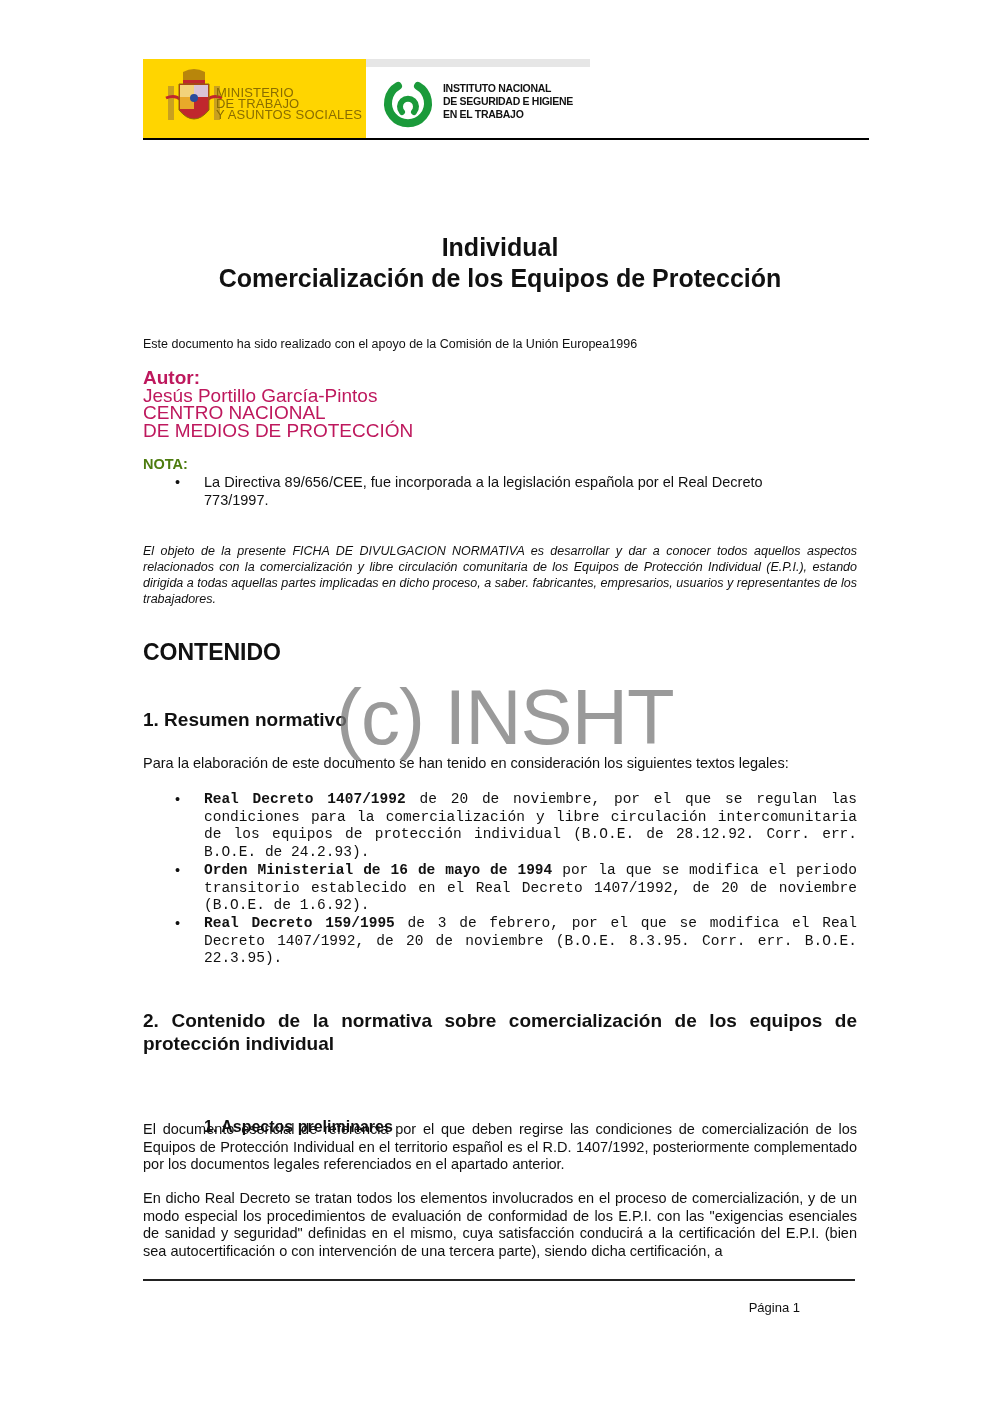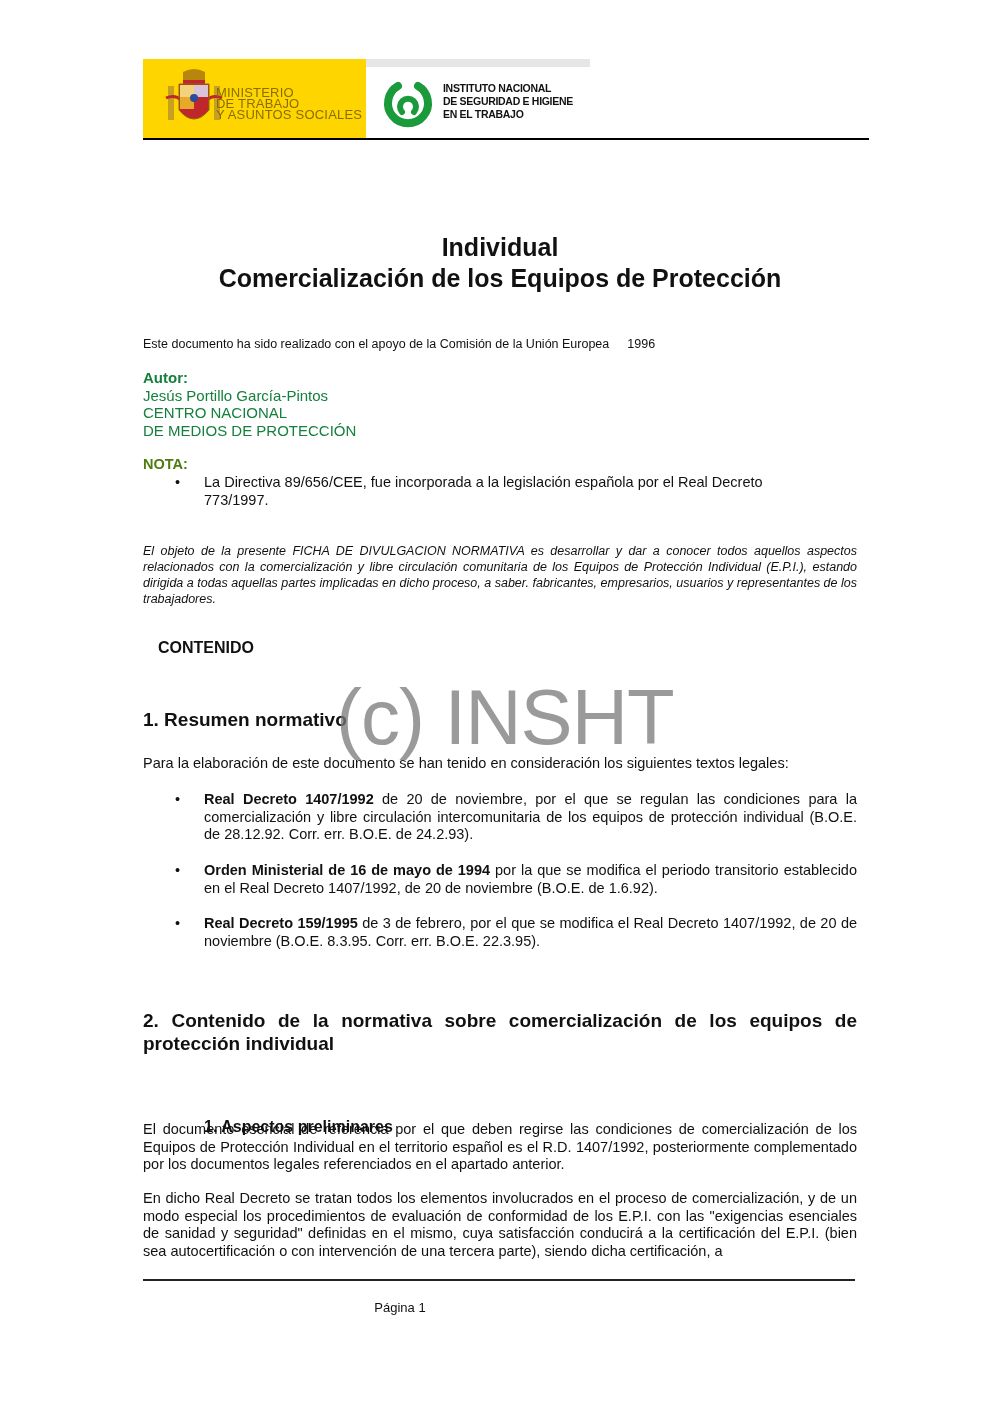--- a/index.html
+++ b/index.html
@@ -12,56 +12,56 @@
   .hdr-rule { left: 143px; top: 138px; width: 726px; height: 2px; background: #000; }
   .min-text { left: 216px; top: 87px; font-size: 13px; line-height: 11px; color: #8a6d00; letter-spacing: 0.2px; }
   .insht-text { left: 443px; top: 82px; font-size: 10.5px; line-height: 13px; font-weight: bold; color: #111; letter-spacing: -0.3px; }
   .crest { left: 165px; top: 68px; width: 58px; height: 62px; }
   .insht-logo { left: 382px; top: 78px; width: 52px; height: 52px; }
 
   
   .title { left: 143px; top: 232px; width: 714px; text-align: center; font-size: 25px; font-weight: bold; line-height: 31px; color: #111; }
 
   .support { left: 143px; top: 337px; font-size: 12.5px; color: #111; }
-  .support .year { margin-left: 18px; }
+  .support .year { }
 
-  .autor { left: 143px; top: 369px; font-size: 15px; line-height: 17.5px; color: #15803d; }
+  .autor { left: 143px; top: 369px; font-size: 19px; line-height: 17.5px; color: #be185d; }
   .autor .lbl { font-weight: bold; }
 
   .nota { left: 143px; top: 456px; font-size: 14.5px; line-height: 17.5px; color: #4d7c0f; }
   .nota .lbl { font-weight: bold; }
   .nota-item { left: 175px; top: 474px; width: 640px; font-size: 14.5px; line-height: 18px; }
   .bullet { position: absolute; left: 0; top: 0; }
   .bullet-text { margin-left: 29px; }
 
   .intro { left: 143px; top: 543px; width: 714px; font-size: 12.5px; line-height: 16px; font-style: italic; text-align: justify; color: #111; }
 
-  .h-contenido { left: 158px; top: 639px; font-size: 16px; font-weight: bold; color: #111; text-align: right; }
+  .h-contenido { left: 143px; top: 639px; font-size: 23px; font-weight: bold; color: #111; text-align: right; }
   .h1 { left: 143px; top: 709px; font-size: 19px; font-weight: bold; color: #111; }
 
   .watermark { left: 336px; top: 672px; font-size: 78px; line-height: 90px; color: rgba(120,120,120,0.75); letter-spacing: -1px; font-family: "Liberation Sans", sans-serif; }
 
   .p { font-size: 14.5px; line-height: 17.5px; color: #111; text-align: justify; }
   .lead1 { left: 143px; top: 755px; width: 714px; }
 
   .legal { left: 175px; width: 682px; }
-  .legal .bullet-text { margin-left: 29px; }
+  .legal .bullet-text { margin-left: 29px; font-family: Liberation Mono, monospace; }
   .legal b { font-weight: bold; }
   .l1 { top: 791px; }
   .l2 { top: 862px; }
   .l3 { top: 915px; }
 
   .h2 { left: 143px; top: 1009px; width: 714px; font-size: 19px; line-height: 23px; font-weight: bold; color: #111; text-align: justify; }
   .h3 { left: 204px; top: 1078px; font-size: 16px; font-weight: bold; color: #111; margin-top: 40px; }
 
   .para1 { left: 143px; top: 1121px; width: 714px; }
   .para2 { left: 143px; top: 1190px; width: 714px; }
 
   .foot-rule { left: 143px; top: 1279px; width: 712px; height: 1.5px; background: #222; }
-  .page-num { left: 0; top: 1300px; width: 800px; text-align: center; font-size: 13px; color: #111; }
+  .page-num { left: 0; top: 1300px; width: 800px; text-align: right; font-size: 13px; color: #111; }
 </style>
 </head>
 <body>
 
 <div class="abs hdr-yellow"></div>
 <div class="abs hdr-greybar"></div>
 <div class="abs hdr-rule"></div>
 
 <svg class="abs crest" viewBox="0 0 58 62">
   <rect x="3" y="18" width="6" height="34" fill="#c8a020"></rect>

